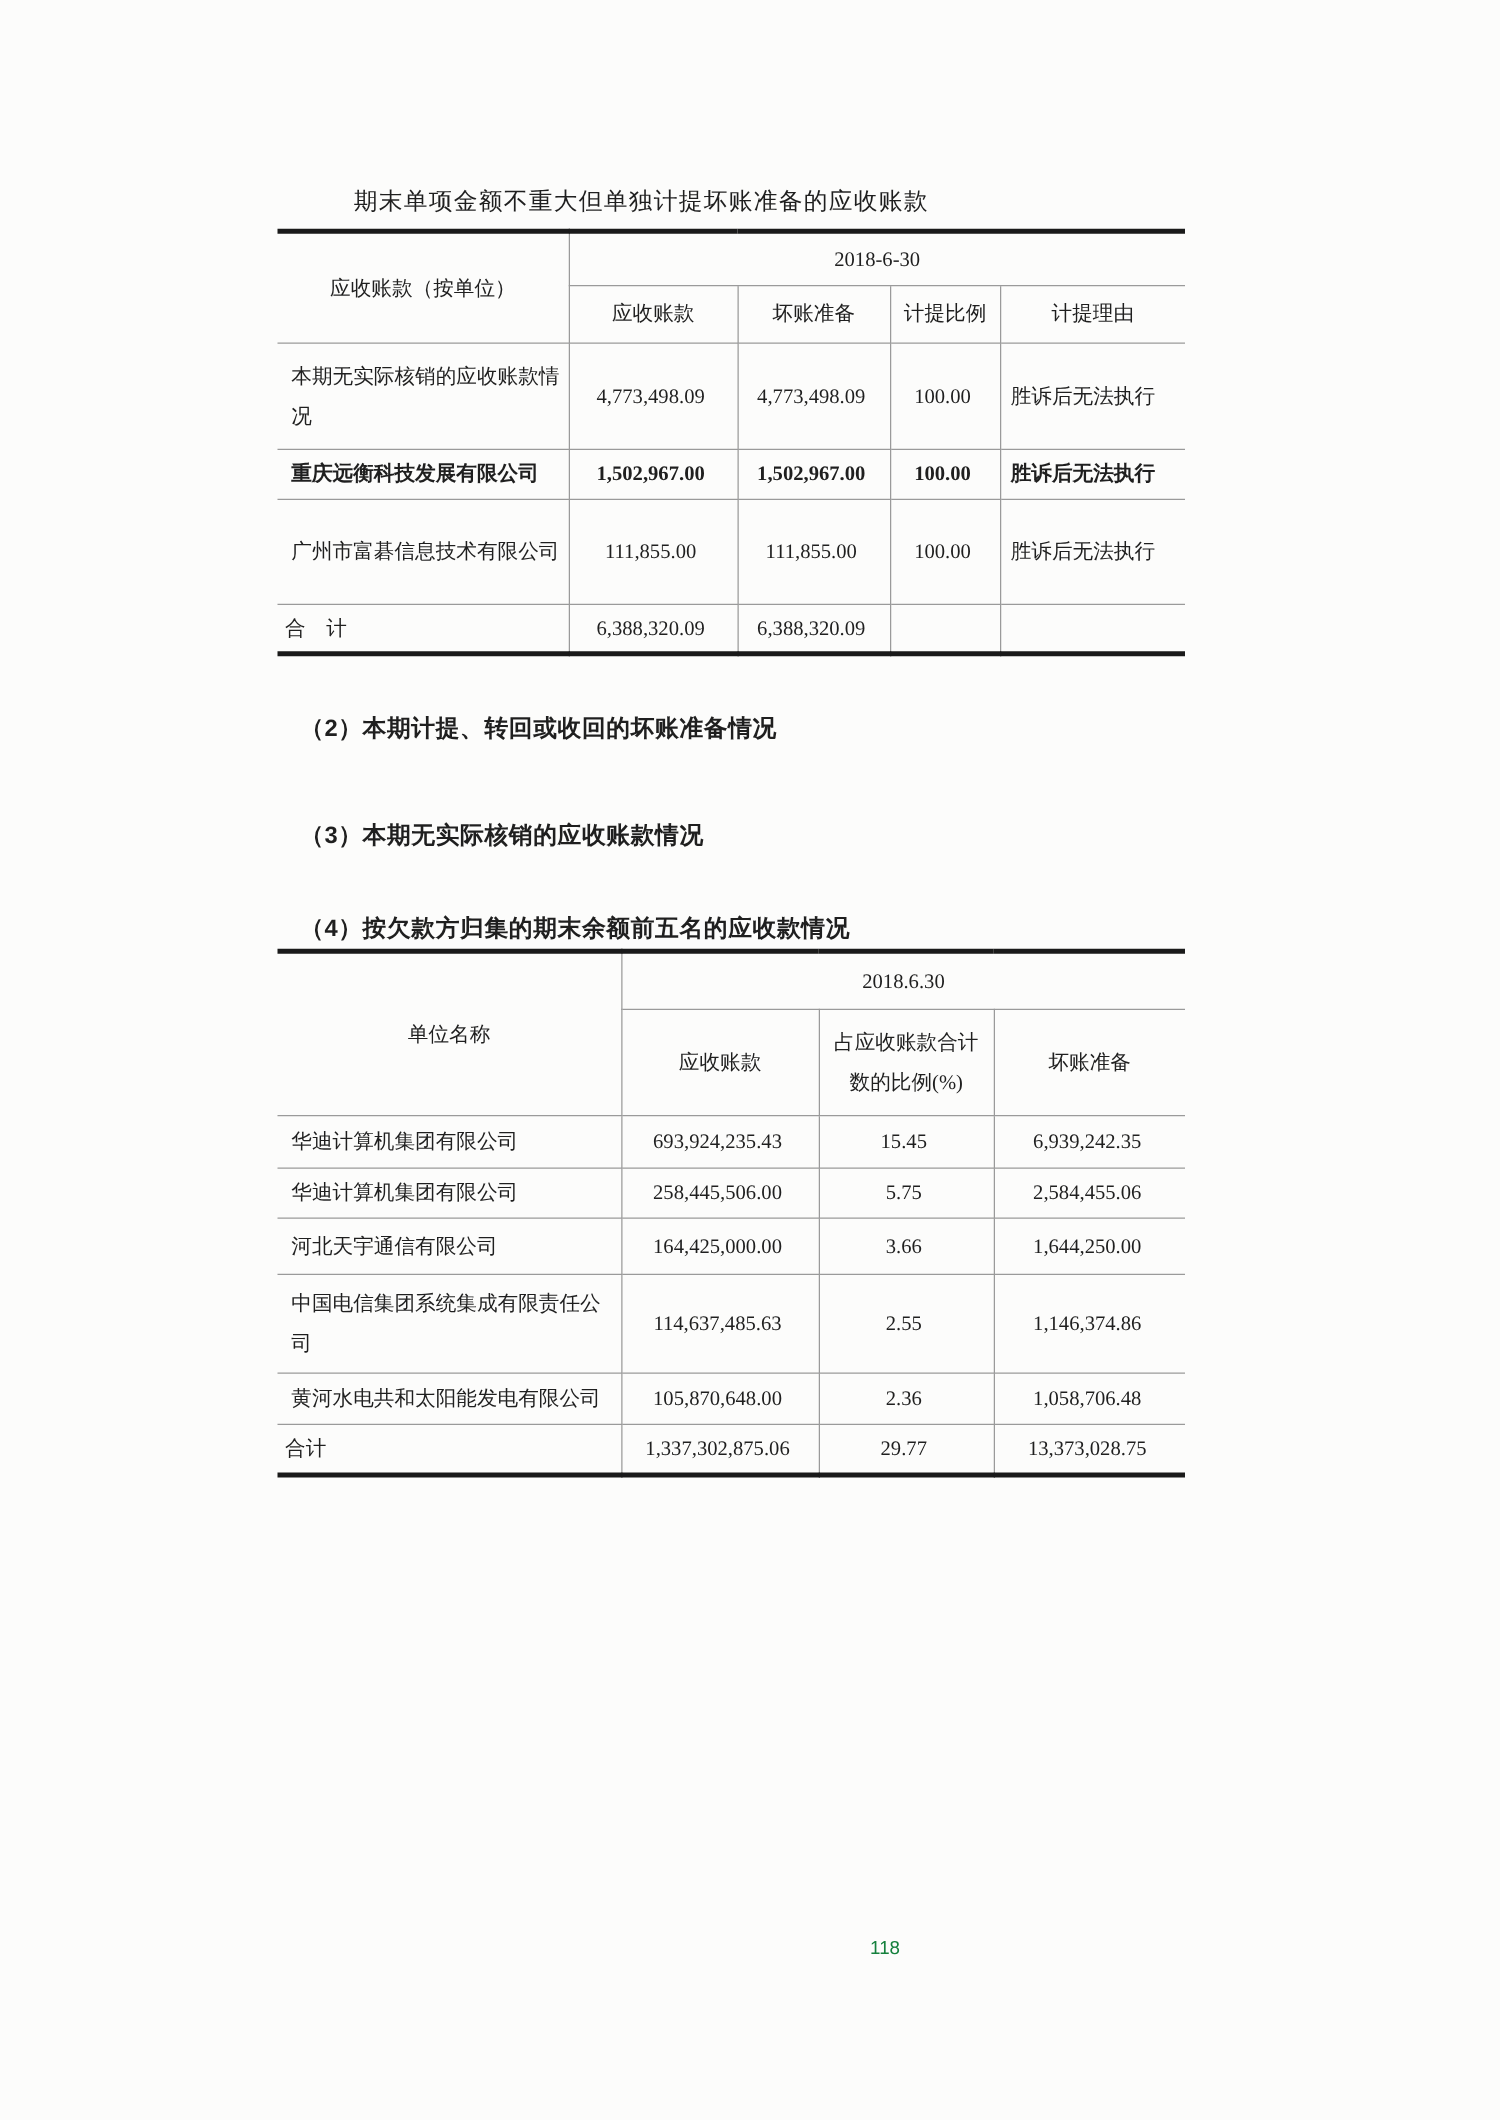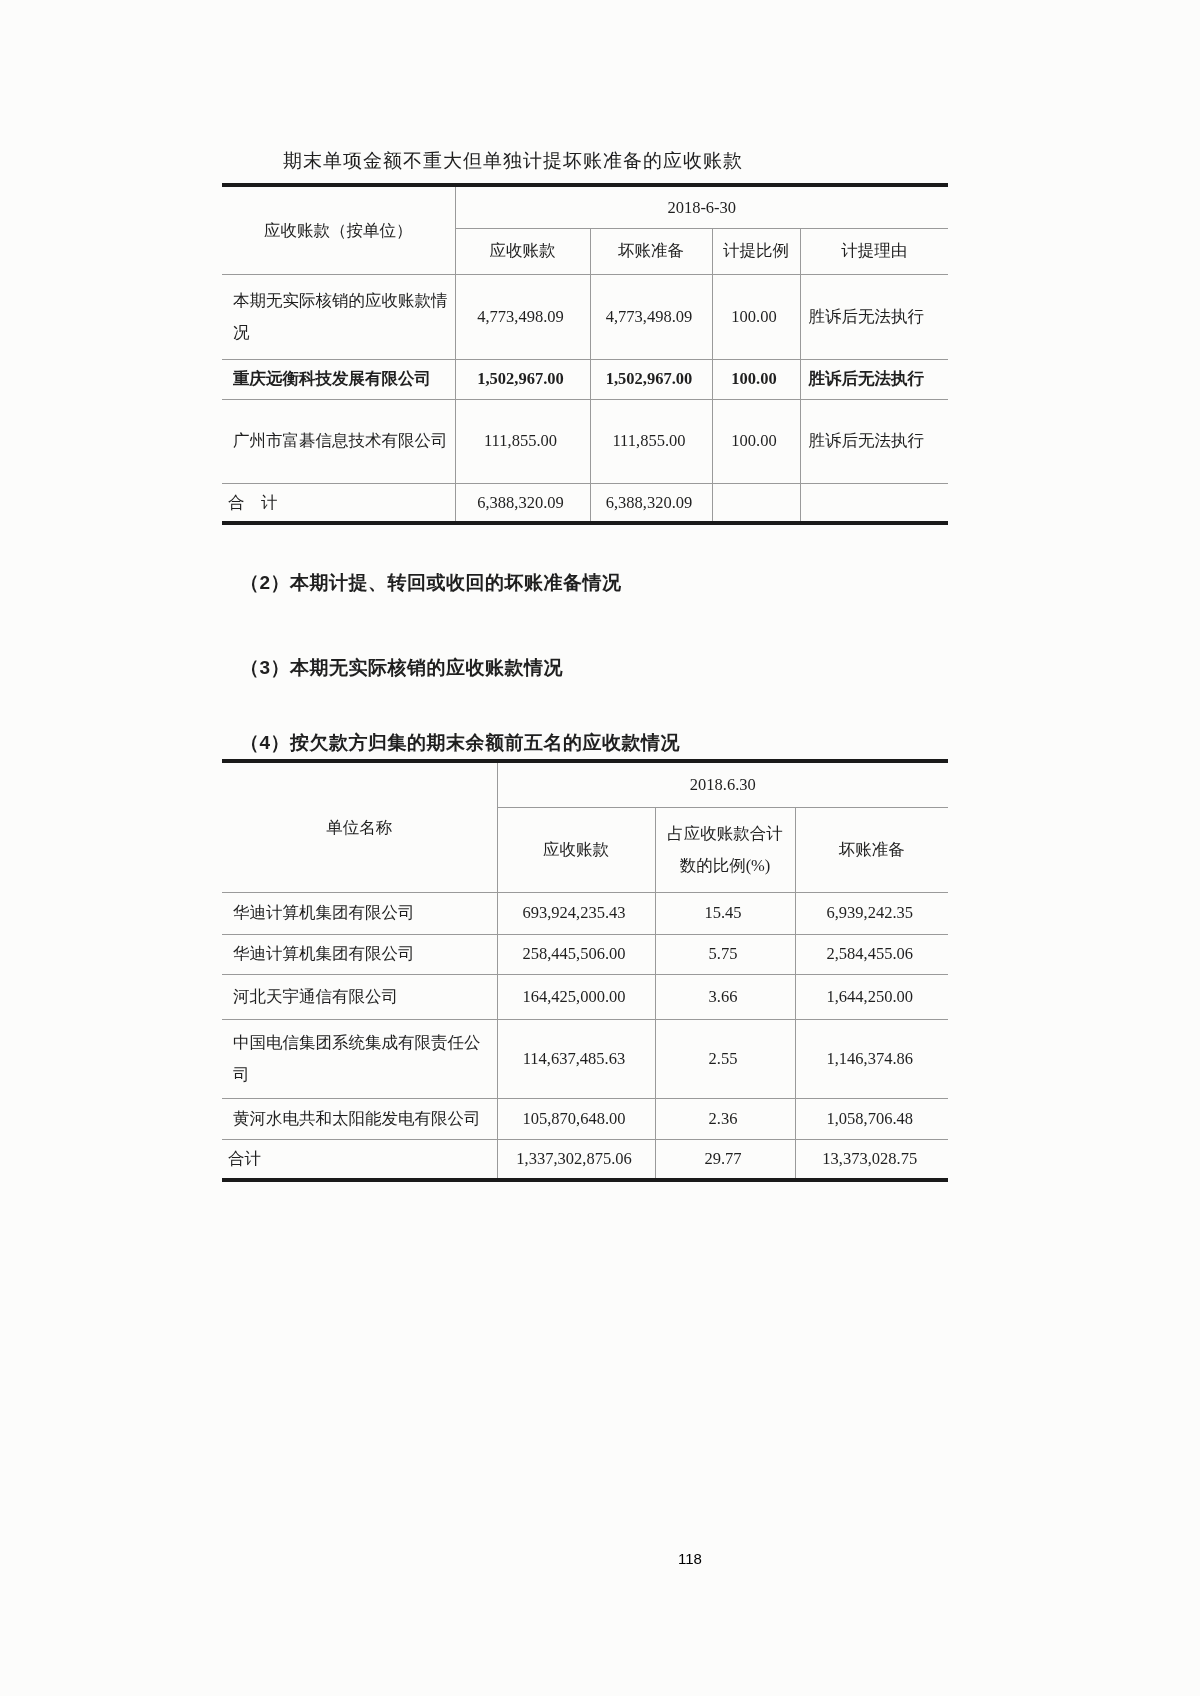--- a/index.html
+++ b/index.html
@@ -82,24 +82,24 @@
     left: 285px;
     top: 613px;
     font-size: 19px;
     white-space: nowrap;
   }
   .page-number {
     position: absolute;
     left: 660px;
     top: 1550px;
     width: 60px;
-    text-align: center;
+    text-align: right;
     font-size: 15px;
     font-family: "Liberation Sans", "DejaVu Sans", sans-serif;
-    color: #000000;
+    color: #15803d;
   }
 </style>
 </head>
 <body>
 
 <div class="page">
 
   <div class="doc-title">期末单项金额不重大但单独计提坏账准备的应收账款</div>
 
   <table class="fin-table t1">

